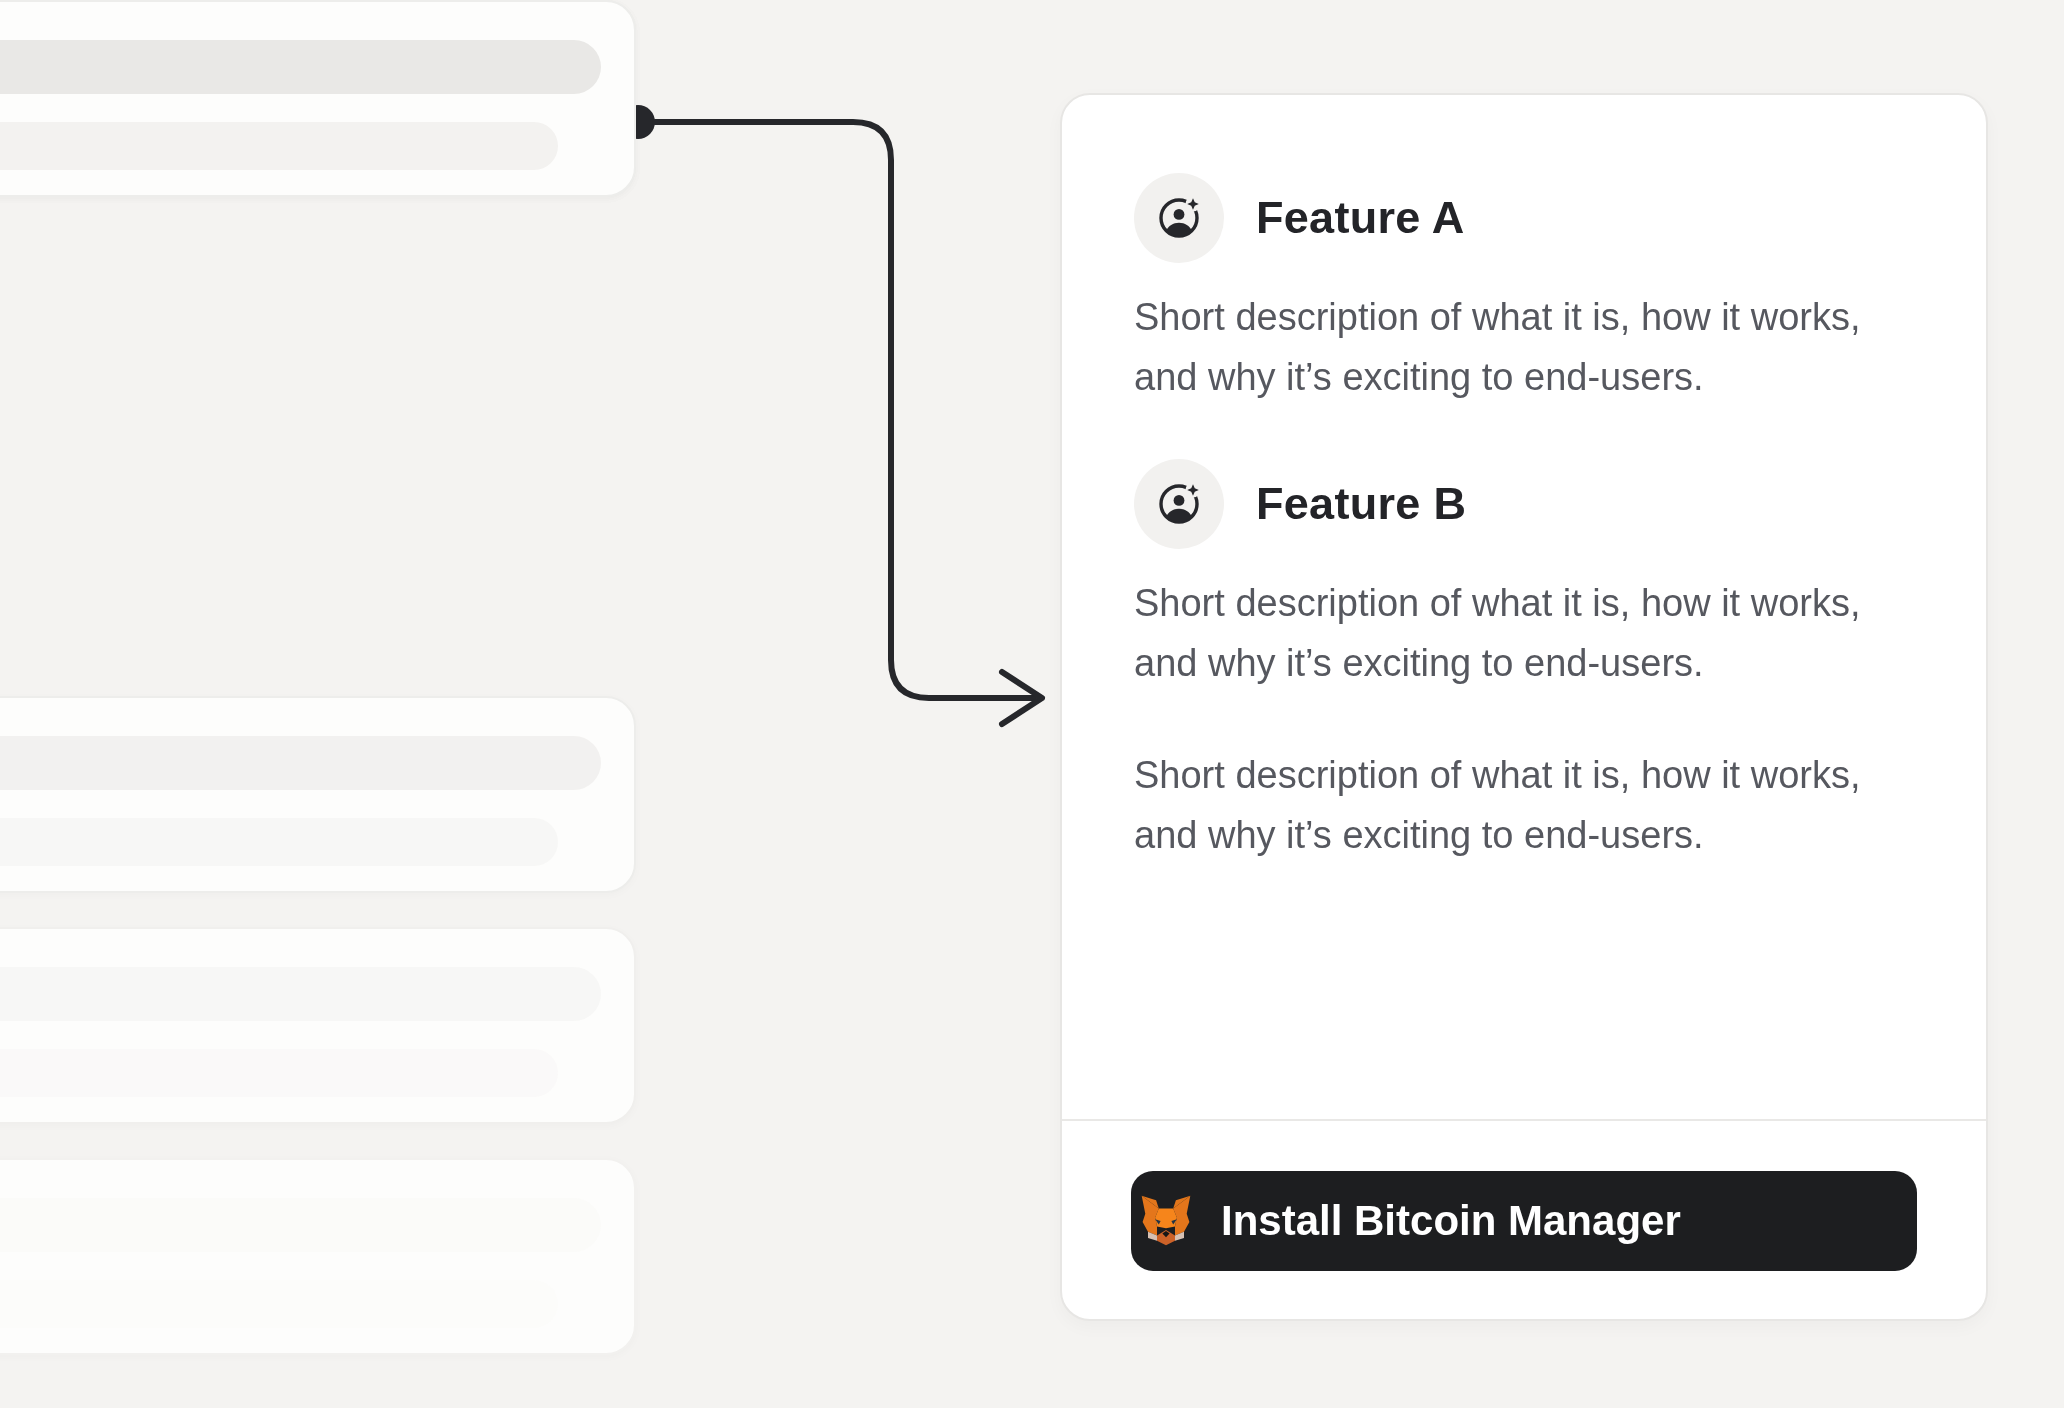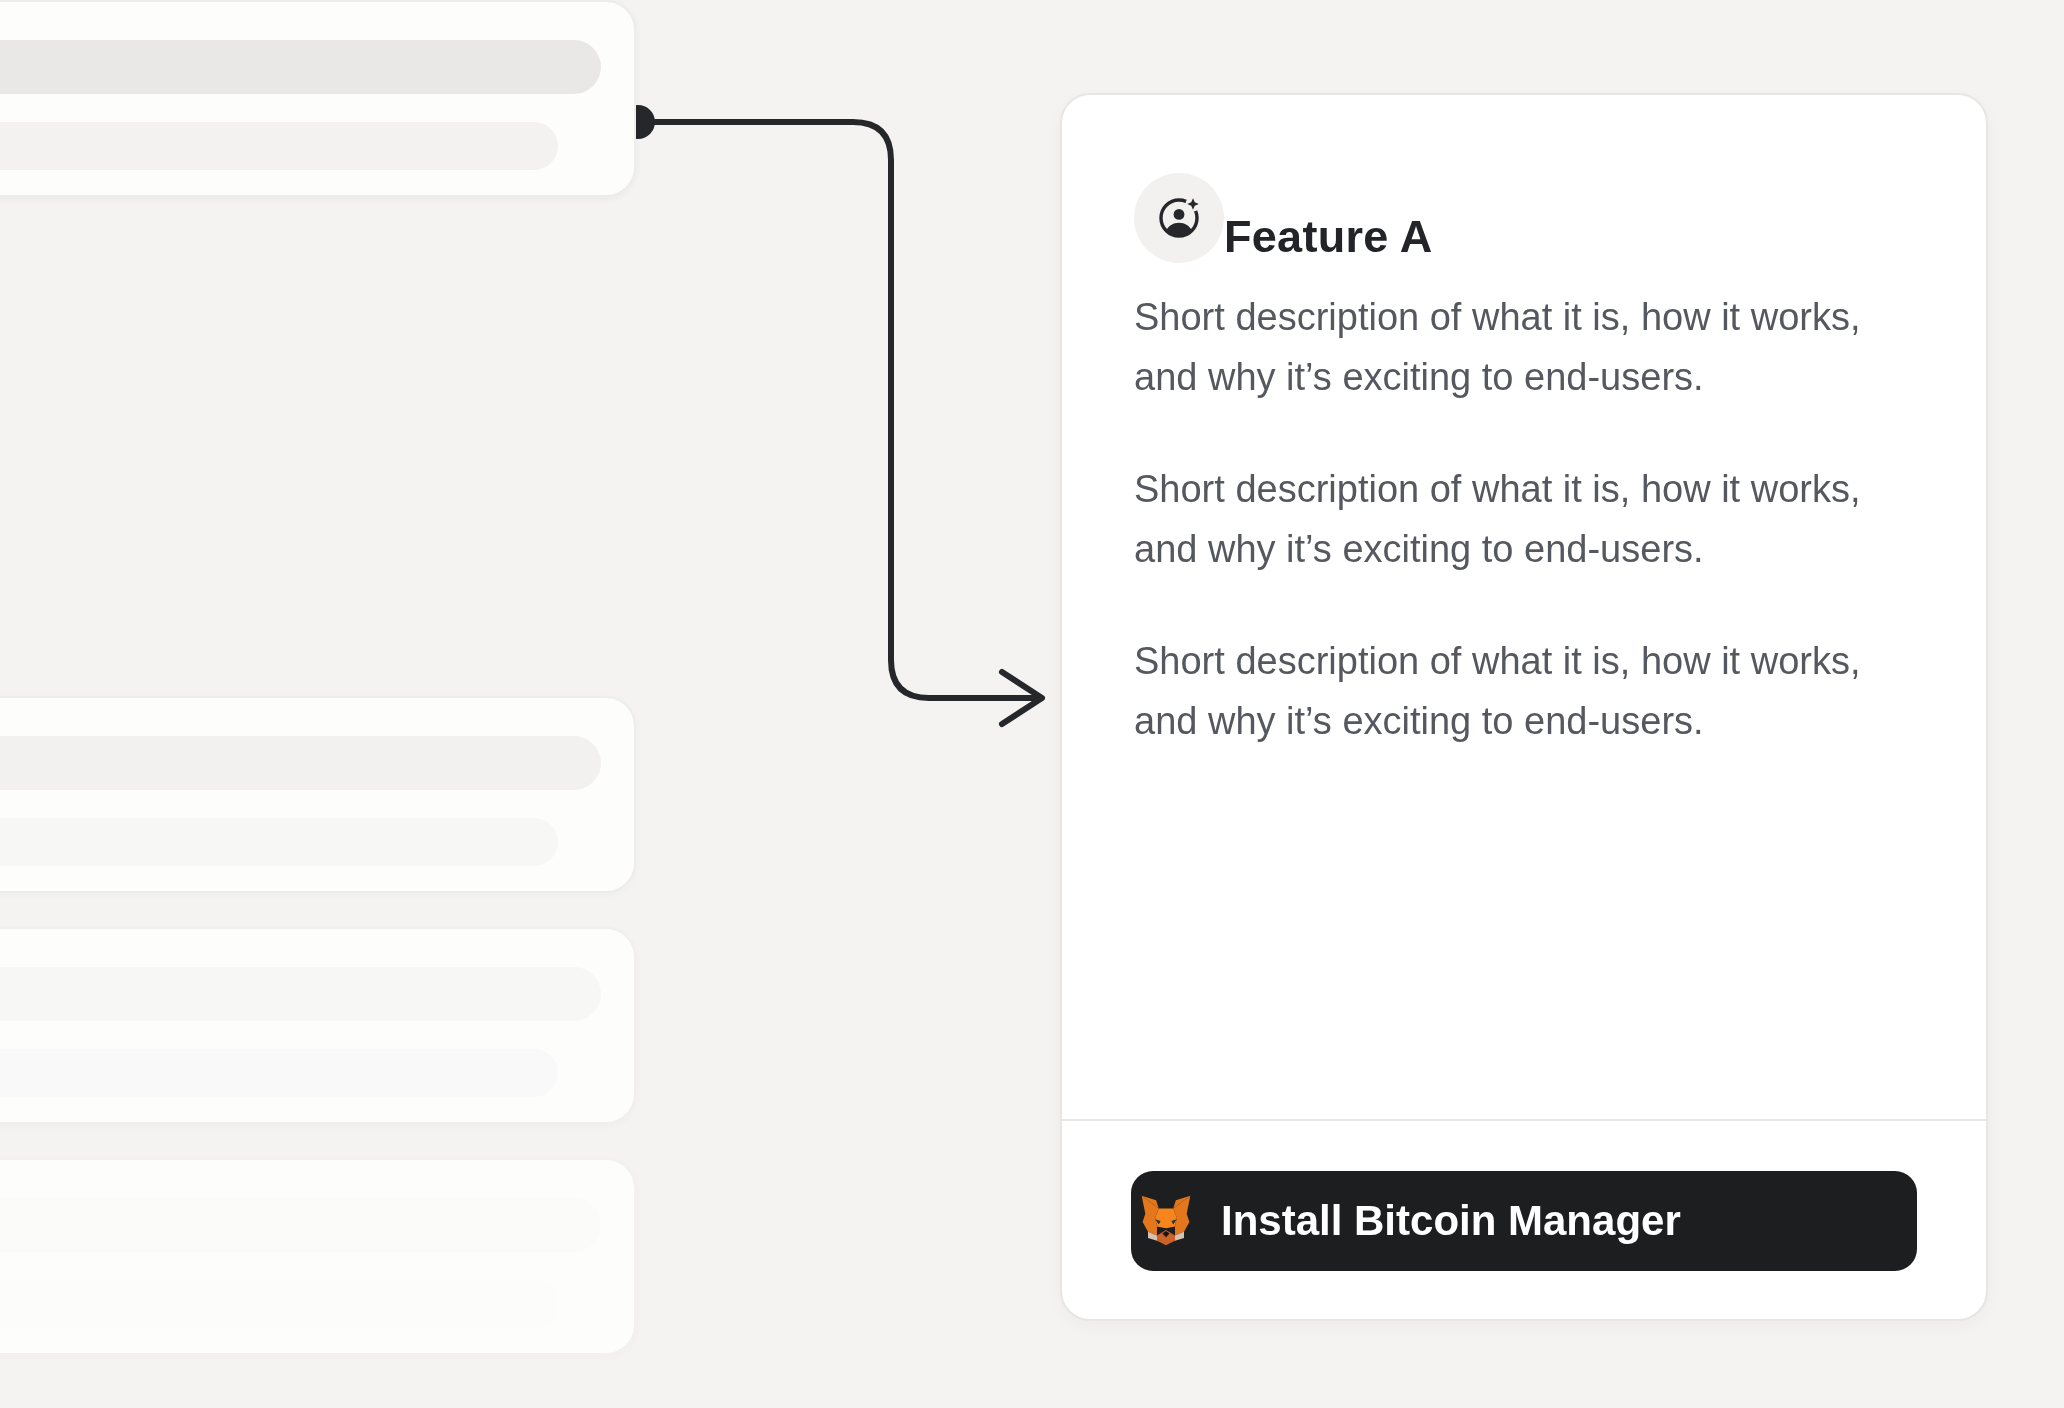--- a/index.html
+++ b/index.html
@@ -81,21 +81,21 @@
     border: 2px solid #e7e6e4;
     border-radius: 30px;
     box-shadow: 0 6px 18px rgba(0,0,0,0.03);
     display: flex; flex-direction: column;
   }
   .panel-features {
     flex: 1 1 auto;
     padding: 78px 40px 0 72px;
   }
   .feature-head {
-    display: flex; align-items: flex-end; 
+    display: flex; align-items: center; gap: 32px;
   }
   .feature-icon-wrap {
     width: 90px; height: 90px; border-radius: 50%;
     background: #f2f1ef;
     display: flex; align-items: center; justify-content: center;
     flex: 0 0 auto;
   }
   .feature-name {
     font-size: 45px; font-weight: 700; color: #232428;
     letter-spacing: 0.3px;
@@ -177,20 +177,32 @@
             <circle cx="19" cy="5" r="3.8" fill="#f2f1ef"></circle>
             <path d="M19 2.1l.88 2.01L21.9 5l-2.02.89L19 7.9l-.88-2.01L16.1 5l2.02-.89z" fill="#26272b"></path>
           </svg>
         </span>
         <span class="feature-name">Feature A</span>
       </div>
       <div class="feature-desc">Short description of what it is, how it works, and why it’s exciting to end-users.</div>
     </div>
 
     <div class="feature">
+      <div class="feature-head">
+        <span class="feature-icon-wrap">
+          <svg viewBox="0 0 24 24" width="48" height="48" xmlns="http://www.w3.org/2000/svg">
+            <circle cx="12" cy="12" r="9" stroke="#26272b" stroke-width="1.7" fill="none"></circle>
+            <circle cx="12" cy="10.2" r="2.7" fill="#26272b"></circle>
+            <path d="M12 14.4c-2.9 0-5.4 1.6-6.4 3.9a9 9 0 0 0 12.8 0c-1-2.3-3.5-3.9-6.4-3.9z" fill="#26272b"></path>
+            <circle cx="19" cy="5" r="3.8" fill="#f2f1ef"></circle>
+            <path d="M19 2.1l.88 2.01L21.9 5l-2.02.89L19 7.9l-.88-2.01L16.1 5l2.02-.89z" fill="#26272b"></path>
+          </svg>
+        </span>
+        <span class="feature-name">Feature B</span>
+      </div>
       <div class="feature-desc">Short description of what it is, how it works, and why it’s exciting to end-users.</div>
     </div>
 
     <div class="feature">
       <div class="feature-desc">Short description of what it is, how it works, and why it’s exciting to end-users.</div>
     </div>
 
   </div>
 
   <div class="panel-footer">

